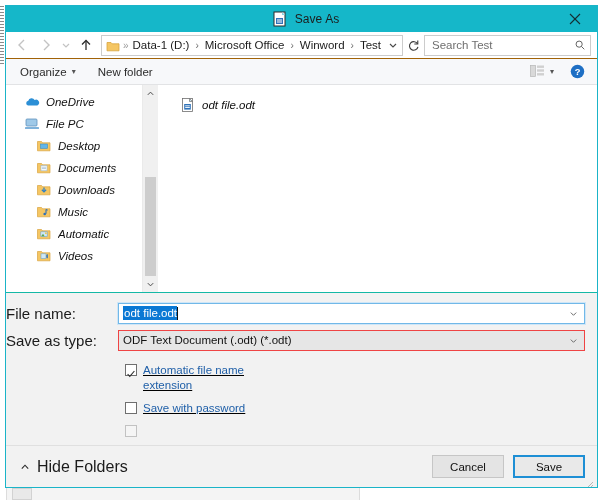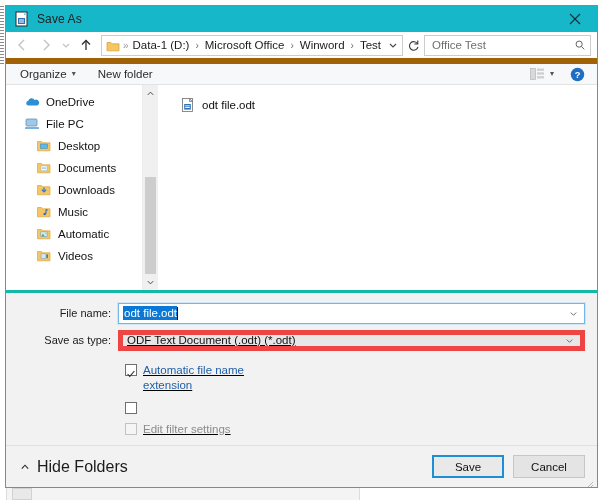--- a/index.html
+++ b/index.html
@@ -67,20 +67,21 @@
   }
 
   
   .titlebar {
     height: 26px;
     background: #15b7c9;
     display: flex;
     align-items: center;
     flex: 0 0 auto;
     position: relative;
+    justify-content: center;
   }
   .title-icon {
     width: 16px;
     height: 16px;
     margin-left: 8px;
     margin-right: 7px;
     position: relative;
     flex: 0 0 auto;
   }
   .title-text {
@@ -201,21 +202,21 @@
     display: flex;
     align-items: center;
     justify-content: center;
     flex: 0 0 auto;
   }
 
   
   .toolbar {
     height: 27px;
     background: #f7f8fa;
-    border-top: 6px solid #a16207;
+    border-top: 1px solid #a16207;
     border-bottom: 1px solid #e2e3e5;
     display: flex;
     align-items: center;
     flex: 0 0 auto;
     padding: 0 8px 0 14px;
     box-sizing: border-box;
   }
   .tb-item {
     font-size: 11.5px;
     color: #2c2c2c;
@@ -236,21 +237,22 @@
     margin-right: 16px;
   }
   .tb-help { margin-right: 4px; display: flex; align-items: center; }
 
   
   .body {
     flex: 1 1 auto;
     display: flex;
     min-height: 0;
     background: #ffffff;
-    border-bottom: 3px solid #14b8a6;
+    border-bottom: 1px solid #14b8a6;
+    font-style: italic;
   }
   .sidebar {
     width: 152px;
     flex: 0 0 auto;
     position: relative;
     overflow: hidden;
     background: #ffffff;
     padding-top: 6px;
     box-sizing: border-box;
   }
@@ -330,44 +332,43 @@
   }
   .form-row {
     display: flex;
     align-items: center;
     height: 22px;
     margin-bottom: 5px;
     padding-right: 12px;
   }
   .form-label {
     width: 105px;
-    text-align: right;
-    font-size: 11px;
+    text-align: left;
+    font-size: 15px;
     color: #1b1b1b;
     margin-right: 7px;
     flex: 0 0 auto;
   }
   .combo {
     flex: 1 1 auto;
     height: 21px;
     box-sizing: border-box;
     display: flex;
     align-items: center;
     position: relative;
     min-width: 0;
   }
   .combo.filename {
     background: #ffffff;
     border: 1px solid #71b8e8;
     outline: 1px solid #cfe6f7;
   }
   .combo.filetype {
     background: #e6e6e6;
-    border: 5px solid #ef4444;
-    text-decoration: underline;
+    border: 1px solid #ef4444;
   }
   .combo-text {
     font-size: 11.5px;
     color: #111111;
     margin-left: 4px;
     white-space: nowrap;
     overflow: hidden;
   }
   .combo-text.selected {
     background: #0a78d4;
@@ -547,21 +548,21 @@
       </div>
 
       <div class="refresh-btn">
         <svg width="13" height="13" viewBox="0 0 14 14">
           <path d="M11.3 5.2 A4.6 4.6 0 1 0 11.8 8.4" fill="none" stroke="#3a3a3a" stroke-width="1.2"></path>
           <path d="M11.6 1.6 L11.6 5.4 L7.9 5.4" fill="none" stroke="#3a3a3a" stroke-width="1.2"></path>
         </svg>
       </div>
 
       <div class="searchbox">
-        <span class="search-placeholder">Office Test</span>
+        <span class="search-placeholder">Search Test</span>
         <span class="search-icon-wrap">
           <svg width="12" height="12" viewBox="0 0 14 14">
             <circle cx="6" cy="6" r="3.6" fill="none" stroke="#5a5a5a" stroke-width="1.1"></circle>
             <line x1="8.7" y1="8.7" x2="12" y2="12" stroke="#5a5a5a" stroke-width="1.1"></line>
           </svg>
         </span>
       </div>
     </div>
 
     <div class="toolbar">
@@ -754,41 +755,41 @@
             </svg>
           </span>
           <span class="check-label">
             <span>Automatic file name</span>
             <span class="l2">extension</span>
           </span>
         </div>
 
         <div class="check-row">
           <span class="checkbox"></span>
+          <span class="check-label">Save with password</span>
         </div>
 
         <div class="check-row">
           <span class="checkbox disabled"></span>
-          <span class="check-label disabled">Edit filter settings</span>
         </div>
       </div>
     </div>
 
     <div class="footer">
       <div class="hide-folders">
         <span class="hf-chevron">
           <svg width="10" height="10" viewBox="0 0 10 10">
             <path d="M1.8 6.6 L5 3.2 L8.2 6.6" fill="none" stroke="#2b2b2b" stroke-width="1.1"></path>
           </svg>
         </span>
         <span>Hide Folders</span>
       </div>
       <div class="footer-spacer"></div>
+      <div class="btn">Cancel</div>
       <div class="btn default">Save</div>
-      <div class="btn">Cancel</div>
     </div>
 
     <span class="resize-grip">
       <svg width="10" height="10" viewBox="0 0 10 10">
         <path d="M9 4 L4 9 M9 7 L7 9" stroke="#b6b6b6" stroke-width="1"></path>
       </svg>
     </span>
 
   </div>
 </div>

